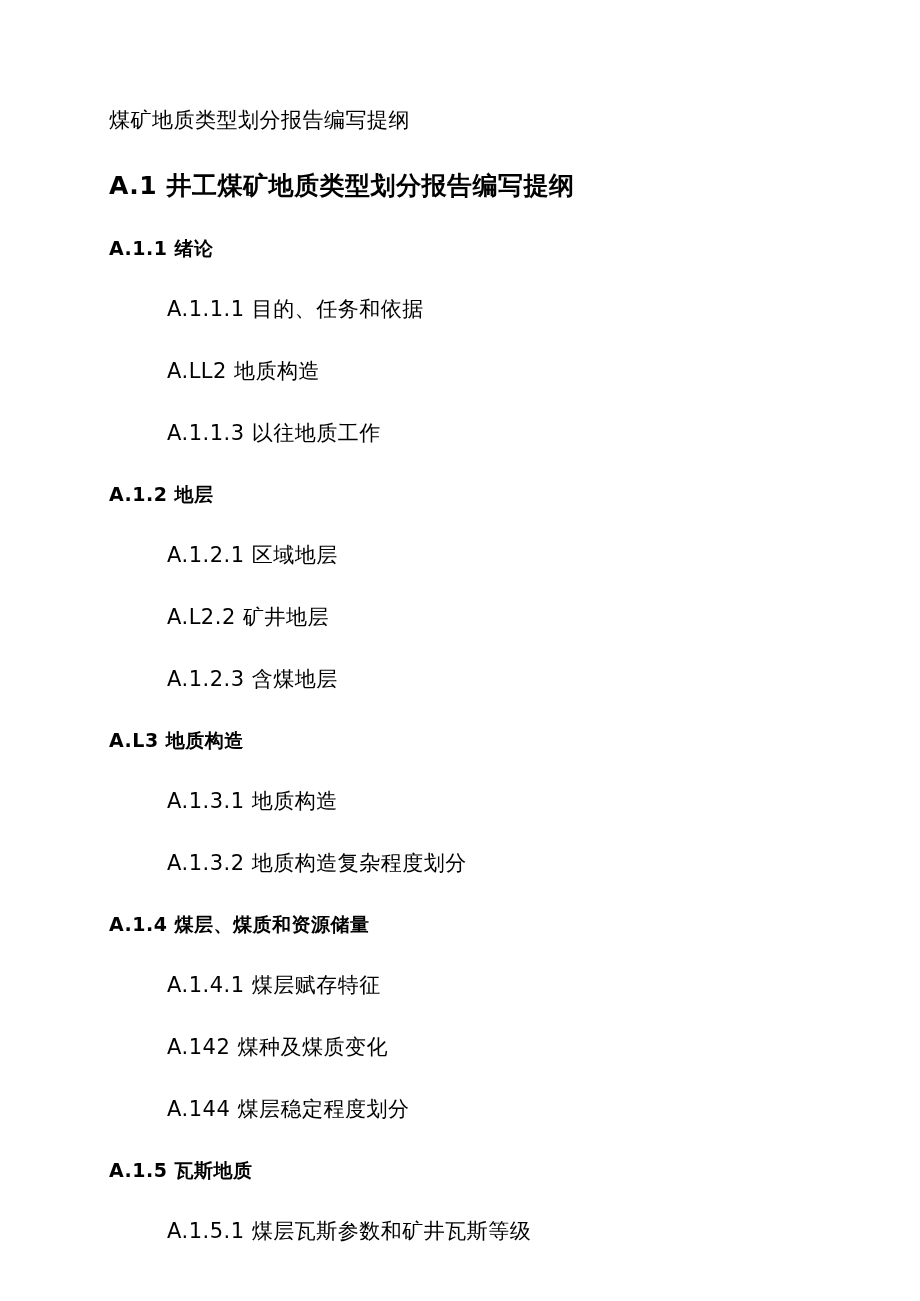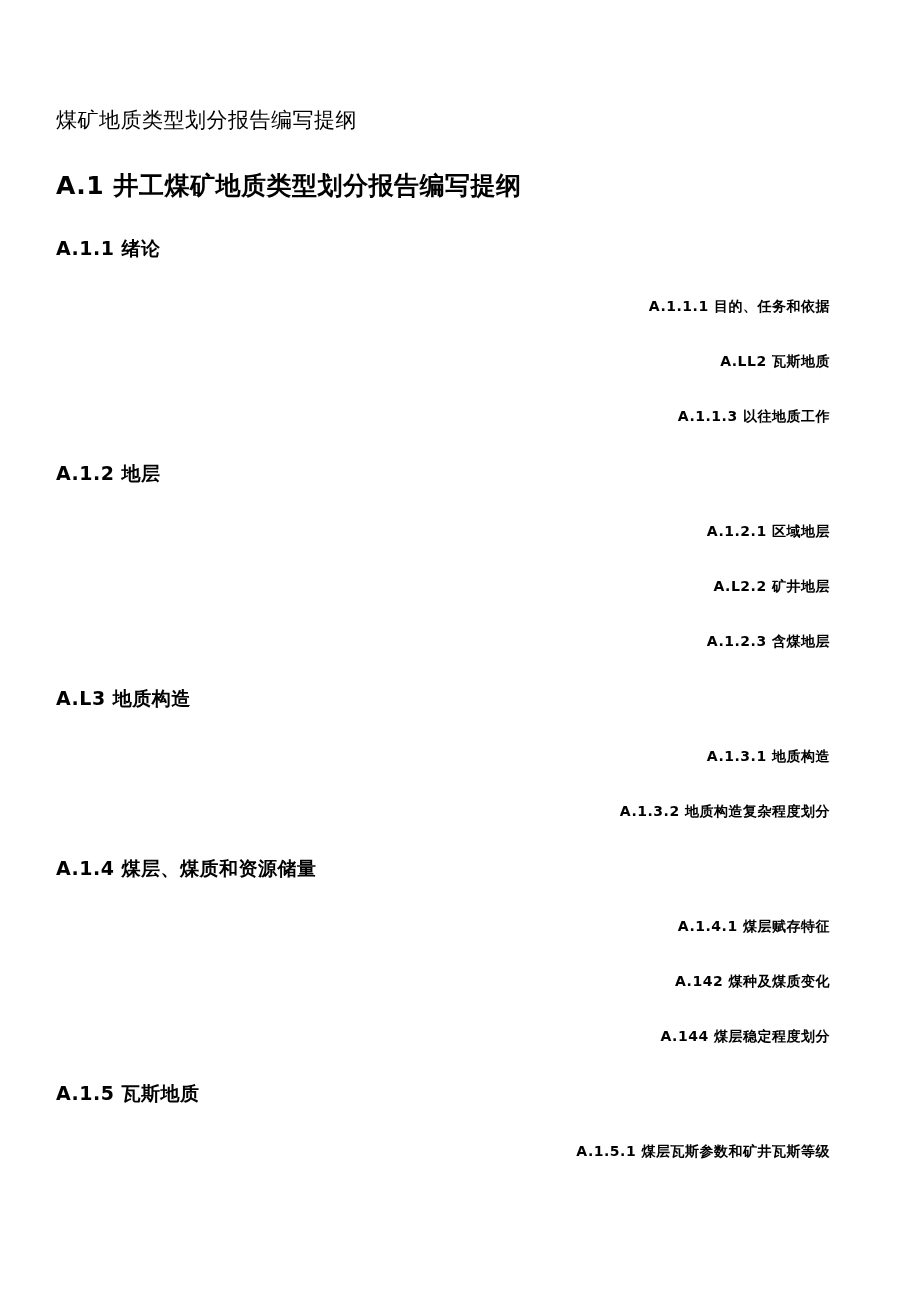--- a/index.html
+++ b/index.html
@@ -12,21 +12,21 @@
     height: 1301px;
     font-family: "DejaVu Sans", "Liberation Sans", sans-serif;
     color: #000000;
     overflow: hidden;
   }
   .page {
     position: relative;
     width: 920px;
     height: 1301px;
     box-sizing: border-box;
-    padding: 110px 90px 60px 56px;
+    padding: 110px 90px 60px 109px;
   }
   .doc-title {
     font-size: 21px;
     line-height: 1.0;
     font-weight: normal;
     margin: 0 0 42px 0;
     letter-spacing: 0.5px;
   }
   .line {
     line-height: 1.0;
@@ -37,42 +37,41 @@
     font-size: 25px;
     font-weight: bold;
     margin: 0 0 41px 0;
   }
   .lvl2 {
     font-size: 19px;
     font-weight: bold;
     margin: 0 0 41px 0;
   }
   .lvl3 {
-    font-size: 14px;
-    font-weight: bold;
+    font-size: 21px;
+    font-weight: normal;
     margin: 0 0 41px 0;
     padding-left: 58px;
-    text-align: right;
   }
   .lvl3:last-child {
     margin-bottom: 0;
   }
 </style>
 </head>
 <body>
 
 <div class="page">
 
   <div class="doc-title line">煤矿地质类型划分报告编写提纲</div>
 
   <div class="line lvl1">A.1 井工煤矿地质类型划分报告编写提纲</div>
 
   <div class="line lvl2">A.1.1 绪论</div>
   <div class="line lvl3">A.1.1.1 目的、任务和依据</div>
-  <div class="line lvl3">A.LL2 瓦斯地质</div>
+  <div class="line lvl3">A.LL2 地质构造</div>
   <div class="line lvl3">A.1.1.3 以往地质工作</div>
 
   <div class="line lvl2">A.1.2 地层</div>
   <div class="line lvl3">A.1.2.1 区域地层</div>
   <div class="line lvl3">A.L2.2 矿井地层</div>
   <div class="line lvl3">A.1.2.3 含煤地层</div>
 
   <div class="line lvl2">A.L3 地质构造</div>
   <div class="line lvl3">A.1.3.1 地质构造</div>
   <div class="line lvl3">A.1.3.2 地质构造复杂程度划分</div>

